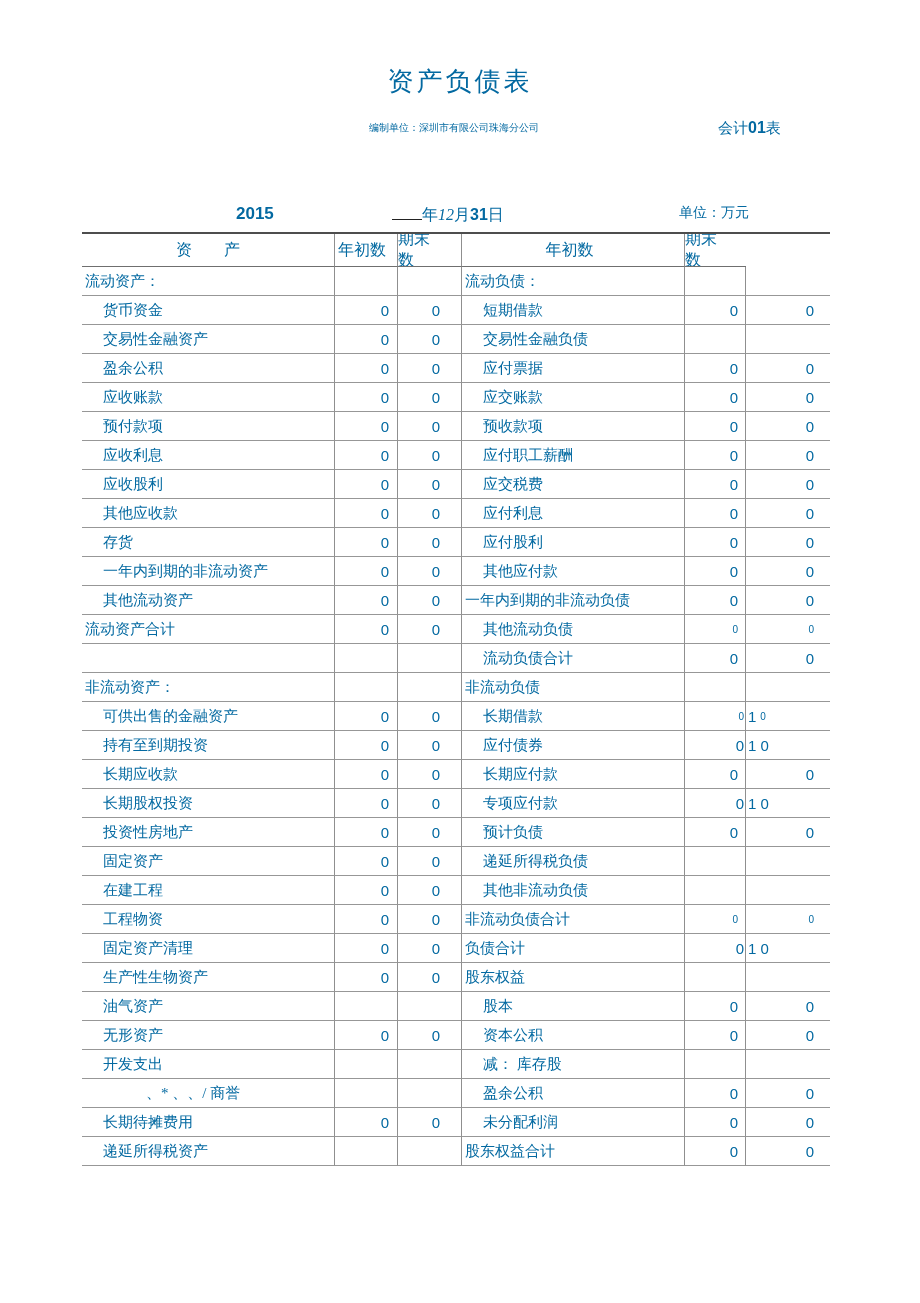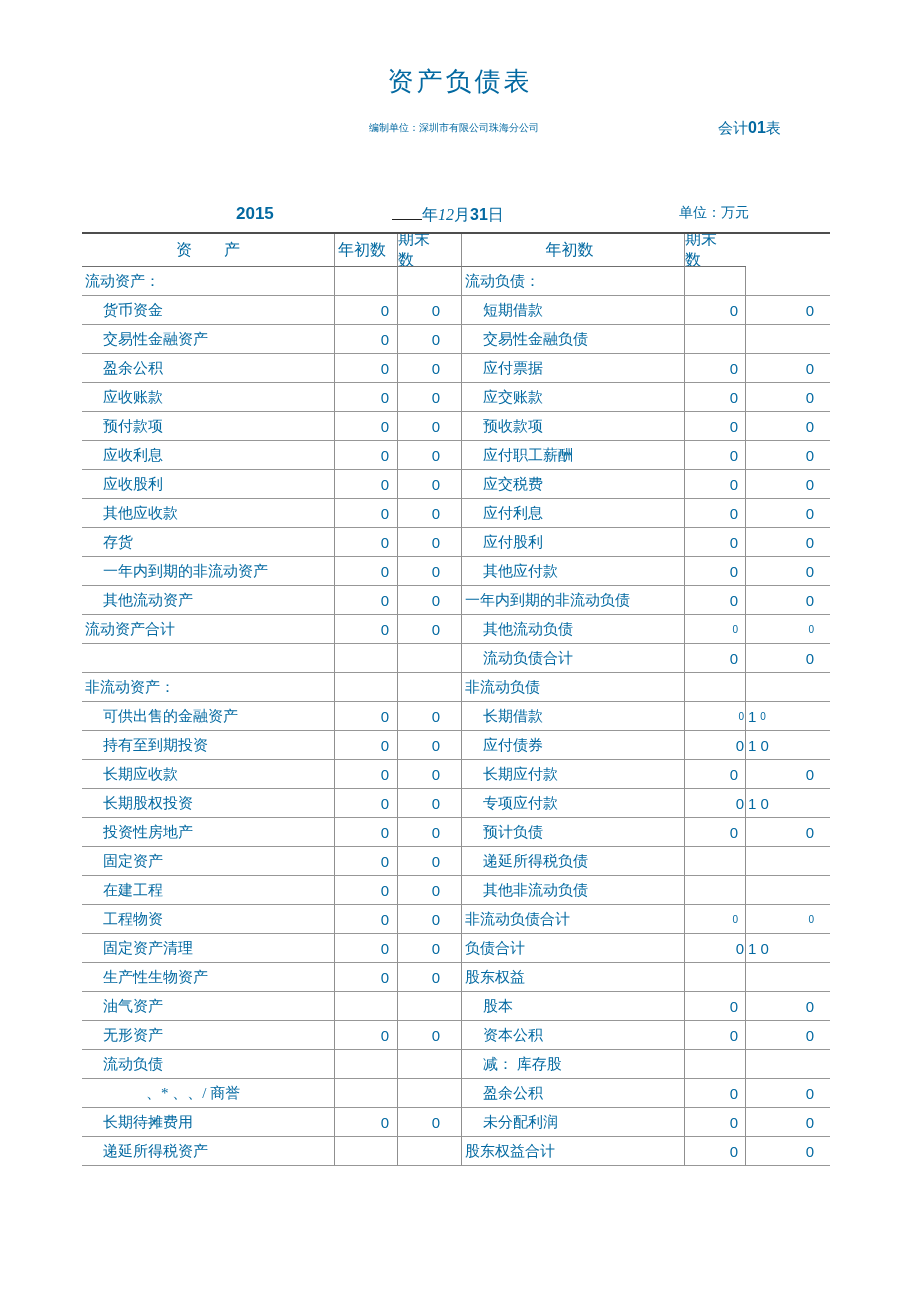--- a/index.html
+++ b/index.html
@@ -388,21 +388,21 @@
           <div class="cell val col2">0</div>
           <div class="cell val col3">0</div>
           <div class="cell lbl col4">
             <span class="i1">资本公积</span>
           </div>
           <div class="cell val col5">0</div>
           <div class="cell val col6">0</div>
         </div>
         <div class="trow">
           <div class="cell lbl col1">
-            <span class="i1">流动负债</span>
+            <span class="i1">开发支出</span>
           </div>
           <div class="cell val col2"></div>
           <div class="cell val col3"></div>
           <div class="cell lbl col4">
             <span class="i1">减： 库存股</span>
           </div>
           <div class="cell val col5"></div>
           <div class="cell val col6"></div>
         </div>
         <div class="trow">

